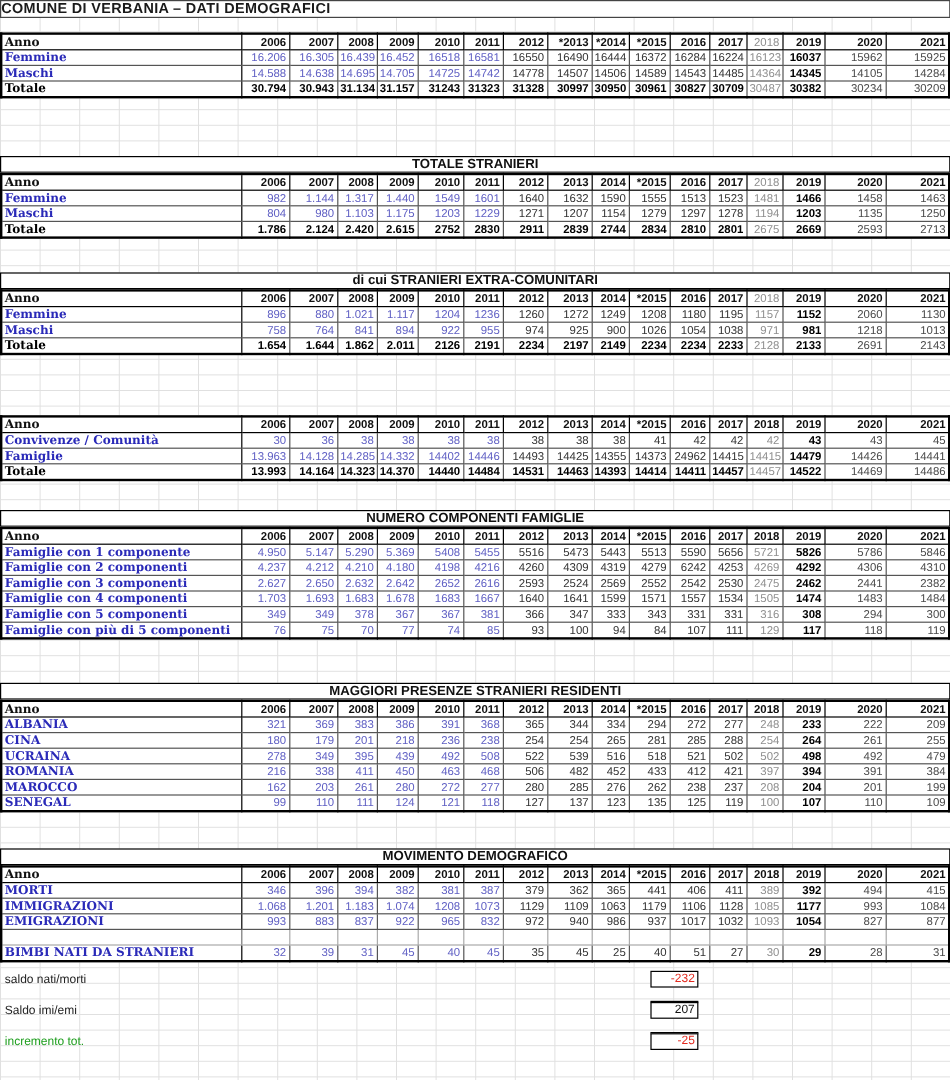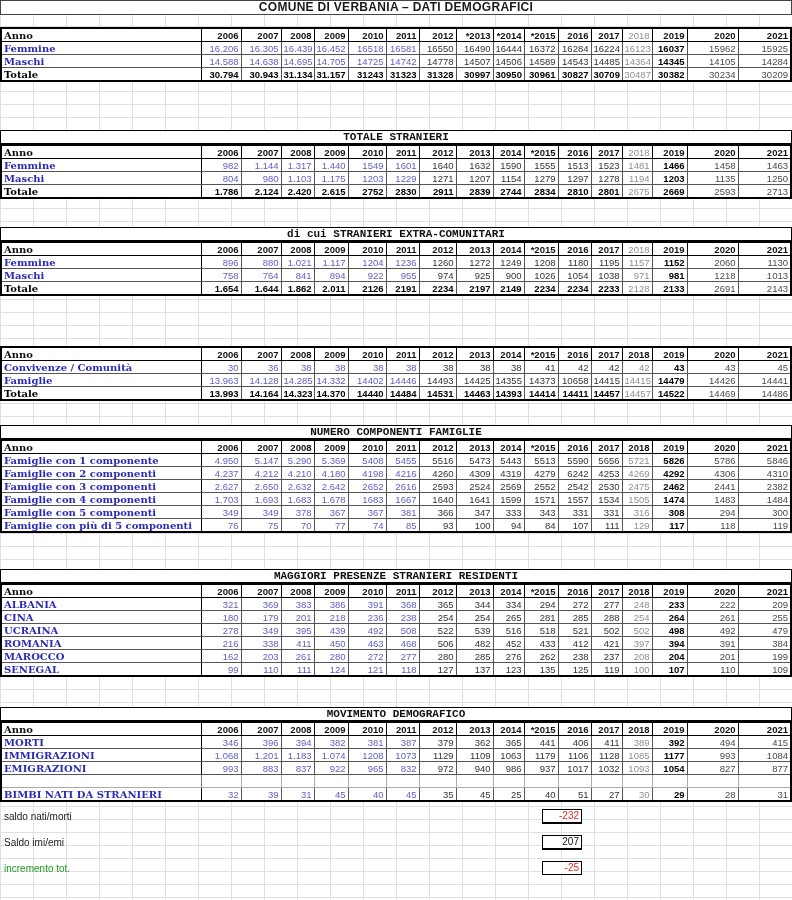--- a/index.html
+++ b/index.html
@@ -6,45 +6,45 @@
   body{width:792px;background:#fff;font-family:"Liberation Sans",sans-serif;}
   .sheet{
     width:792px;min-height:900px;box-sizing:border-box;
     background-image:
       linear-gradient(to right,#e0e0e0 1px,transparent 1px),
       linear-gradient(to bottom,#e0e0e0 1px,transparent 1px);
     background-size:33px 13px;background-color:#fff;
   }
   .main-title{
     height:13px;line-height:13px;border:1px solid #444;background:#fff;
-    text-align:center;font-size:12px;font-weight:bold;color:#1a1a1a;letter-spacing:.3px;
+    font-size:12px;font-weight:bold;color:#1a1a1a;letter-spacing:.3px;
   }
   .title-bar{
     height:12px;line-height:12px;border:1px solid #000;background:#fff;
-    text-align:center;font-size:11px;font-weight:bold;color:#111;font-family:Liberation Mono, monospace;
+    text-align:center;font-size:11px;font-weight:bold;color:#111;
   }
   table{border-collapse:collapse;table-layout:fixed;width:790px;background:#fff;border:2px solid #000;}
   th,td{height:12px;padding:0 2px;font-size:9.5px;line-height:11px;overflow:hidden;white-space:nowrap;border:1px solid #555;}
   thead th{border:1px solid #000;border-bottom:1.5px solid #000;font-weight:bold;color:#111;text-align:right;background:#fff;}
   thead th.lab{text-align:left;font-family:"DejaVu Serif",serif;font-size:10px;}
   thead th.grey{color:#8f8f8f;font-weight:normal;}
   td{text-align:right;color:#333;}
   td.lab{text-align:left;font-family:"DejaVu Serif",serif;font-weight:bold;font-size:10px;border-right:1.5px solid #000;}
   .lab-blue{color:#2a2ab8;}
   .lab-total{color:#000;}
   .vp{color:#6060c4;}
   .vd{color:#333;}
   .vg{color:#8f8f8f;}
   .vb{color:#000;font-weight:bold;}
   .vn{color:#4a4a4a;}
   .tb{color:#000;font-weight:bold;}
   tr.blank td{border-color:#aaa;border-right-color:#aaa;}
   tr.blank td.lab{border-right:1.5px solid #777;}
   .summary{margin-top:8px;}
-  .sum-row{display:flex;height:13px;align-items:flex-start;width:582px;gap:20px;}
+  .sum-row{display:flex;height:13px;align-items:flex-end;width:582px;gap:20px;}
   .sum-label{flex:1;font-size:10px;line-height:13px;padding-left:4px;color:#222;}
   .sum-label.green{color:#1e9e1e;}
   .sum-box{width:34px;border:1px solid #000;margin-top:-1px;font-size:10px;line-height:12px;text-align:right;padding:0 2px;background:#fff;color:#111;}
   .sum-box.red{color:#e22b20;}
 </style>
 </head>
 <body>
 
 <div class="sheet">
   <div class="main-title">COMUNE DI VERBANIA – DATI DEMOGRAFICI</div>
@@ -428,21 +428,21 @@
               <td class="vp">13.963</td>
               <td class="vp">14.128</td>
               <td class="vp">14.285</td>
               <td class="vp">14.332</td>
               <td class="vp">14402</td>
               <td class="vp">14446</td>
               <td class="vd">14493</td>
               <td class="vd">14425</td>
               <td class="vd">14355</td>
               <td class="vd">14373</td>
-              <td class="vd">10658</td>
+              <td class="vd">24962</td>
               <td class="vd">14415</td>
               <td class="vg">14415</td>
               <td class="vb">14479</td>
               <td class="vn">14426</td>
               <td class="vn">14441</td>
             </tr>
             <tr>
               <td class="lab lab-total">Totale</td>
               <td class="tb">13.993</td>
               <td class="tb">14.164</td>

